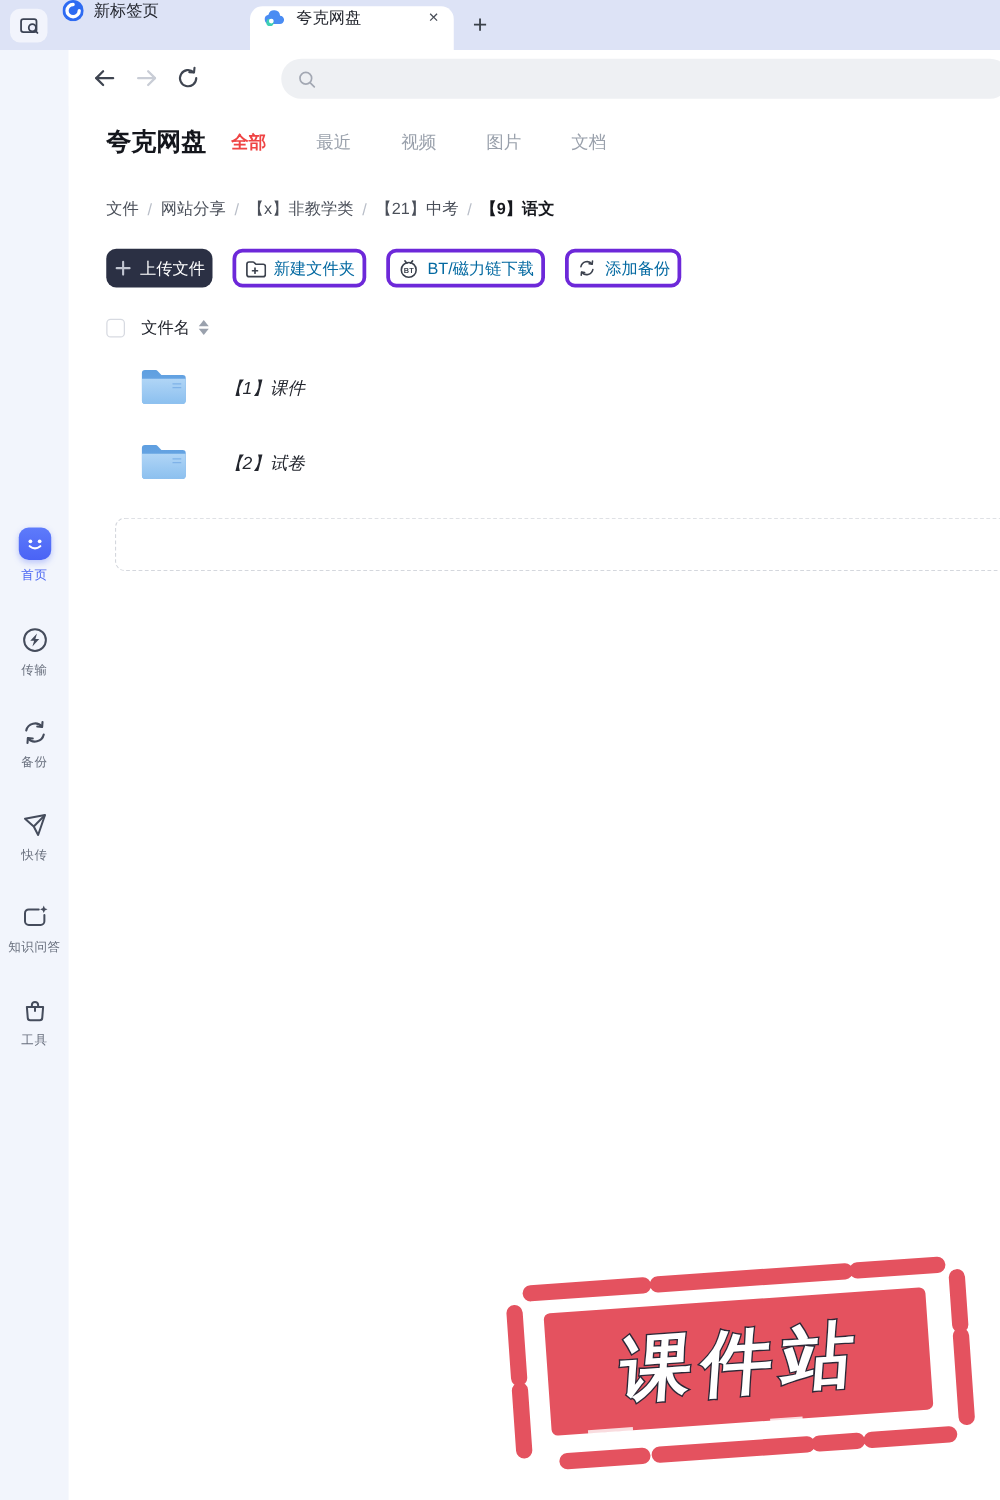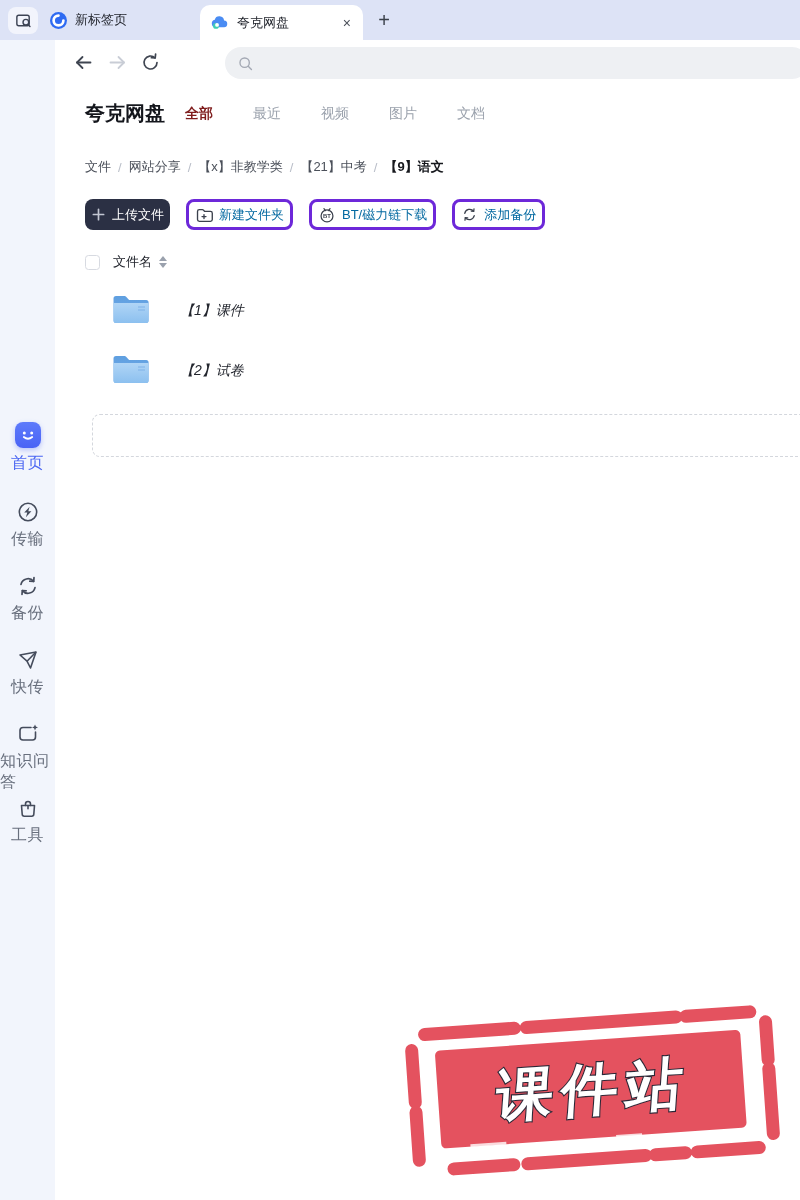--- a/index.html
+++ b/index.html
@@ -3,53 +3,53 @@
 <meta charset="utf-8">
 <style>
   * { margin:0; padding:0; box-sizing:border-box; }
   html,body { width:800px; height:1200px; overflow:hidden; }
   body { font-family:"Liberation Sans","DejaVu Sans",sans-serif; background:#fff; position:relative; }
 
   
   .tabstrip { position:absolute; left:0; top:0; width:800px; height:40px; background:#dde3f6; }
   .tabsearch-btn { position:absolute; left:8px; top:7px; width:30px; height:27px; border-radius:8px;
     background:rgba(255,255,255,.62); display:flex; align-items:center; justify-content:center; cursor:pointer; }
-  .tab { position:absolute; display:flex; align-items:center; gap:8px; height:40px; cursor:pointer; }
+  .tab { position:absolute; display:flex; align-items:flex-start; gap:8px; height:40px; cursor:pointer; }
   .tab.inactive { left:40px; top:0; padding:0 10px; }
   .tab.active { left:200px; top:5px; height:35px; width:163px; background:#fff; border-radius:10px 10px 0 0; padding:0 10px; }
   .tab-label { font-size:13px; color:#23262e; white-space:nowrap; }
   .tab .close { margin-left:auto; font-size:14px; color:#4a4f59; padding:0 2px; cursor:pointer; }
   .newtab-plus { position:absolute; left:372px; top:8px; width:24px; height:24px; display:flex; align-items:center;
     justify-content:center; font-size:20px; font-weight:300; color:#3a4049; cursor:pointer; }
 
   
   .sidebar { position:absolute; left:0; top:40px; width:55px; height:1160px; background:#f2f5fc; }
   .side-item { position:absolute; left:0; width:55px; display:flex; flex-direction:column; align-items:center; gap:5px; cursor:pointer; }
-  .side-item .lbl { font-size:16px; color:#686f7d; letter-spacing:.5px; }
+  .side-item .lbl { font-size:10px; color:#686f7d; letter-spacing:.5px; }
   .side-item.active .lbl { color:#4b66f2; }
   .home-ico { width:26px; height:26px; border-radius:8px; background:linear-gradient(180deg,#5e7bfb,#4a63f5);
     display:flex; align-items:center; justify-content:center; box-shadow:0 2px 5px rgba(74,99,245,.35); }
   .side-svg { width:24px; height:24px; }
 
   
   .main { position:absolute; left:55px; top:40px; width:745px; height:1160px; background:#fff; }
 
   
   .toolbar { position:absolute; left:0; top:0; width:745px; height:45px; background:#fff; }
   .nav-ico { position:absolute; top:12px; width:21px; height:21px; cursor:pointer; }
   .nav-back { left:18px; } .nav-fwd { left:52px; } .nav-refresh { left:85px; }
   .addressbar { position:absolute; left:170px; right:-8px; top:7px; height:32px; background:#eef0f3;
     border-radius:16px; display:flex; align-items:center; padding:0 12px; gap:8px; }
   .addressbar input { border:none; outline:none; background:transparent; flex:1; font-size:13px; color:#333; }
 
   
   .page-title { position:absolute; left:30px; top:60px; font-size:20px; font-weight:bold; color:#14161c; }
   .filter-tabs { position:absolute; left:130px; top:65px; display:flex; gap:40px; }
   .ftab { font-size:14px; color:#9aa1ac; cursor:pointer; }
-  .ftab.active { color:#7f1d1d; font-weight:bold; }
+  .ftab.active { color:#ef4444; font-weight:bold; }
 
   
   .breadcrumb { position:absolute; left:30px; top:118px; display:flex; gap:7px; align-items:center; font-size:13px; }
   .bc-item { color:#4b505a; cursor:pointer; }
   .bc-sep { color:#b9bec8; }
   .bc-item.current { color:#16181d; font-weight:bold; cursor:default; }
 
   
   .actions { position:absolute; left:30px; top:159px; display:flex; gap:16px; }
   .btn { height:31px; display:flex; align-items:center; gap:6px; padding:0 6px; border-radius:8px;

